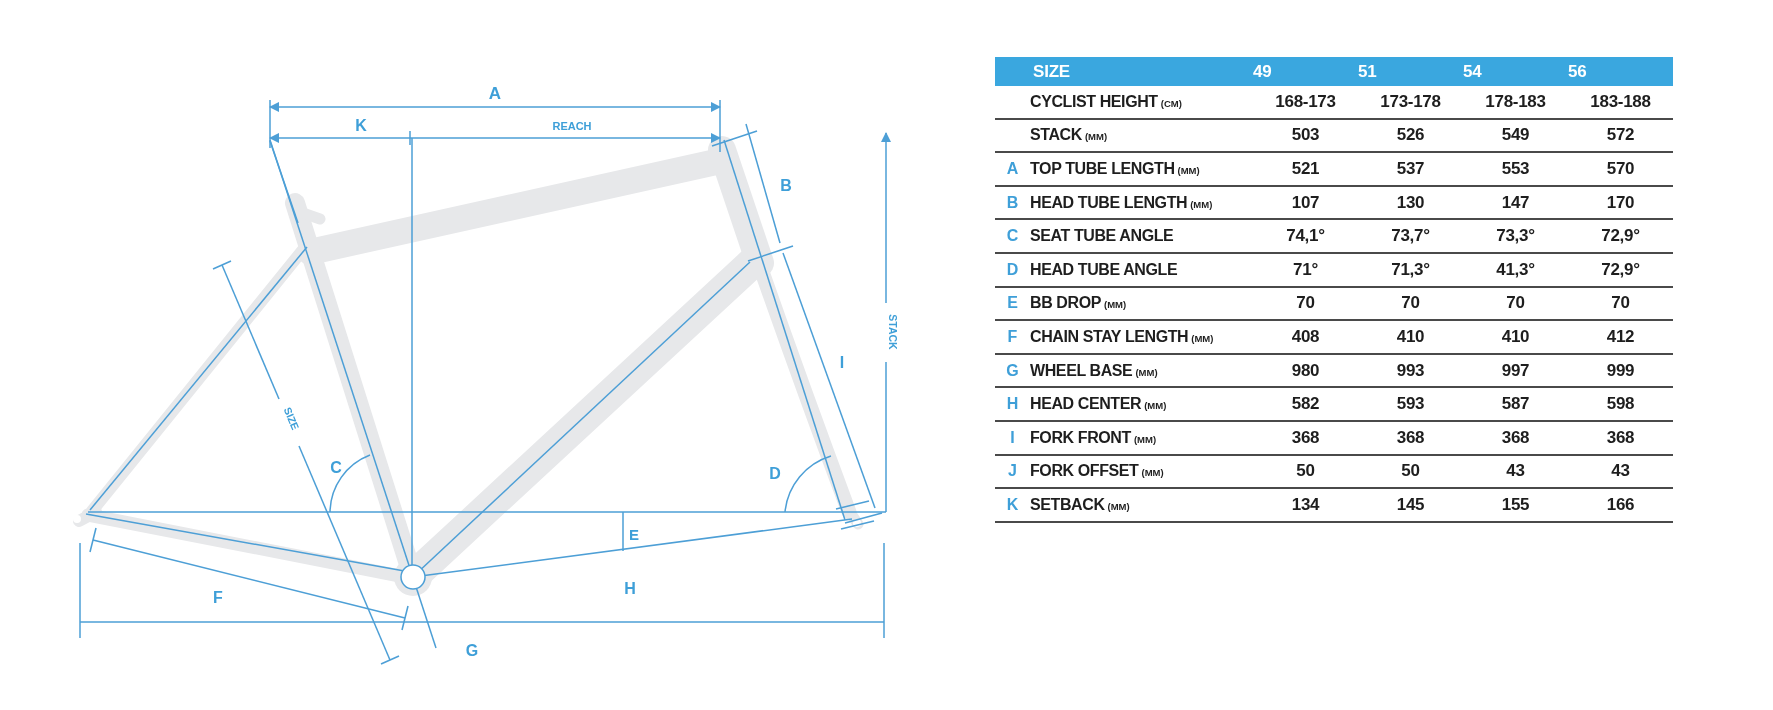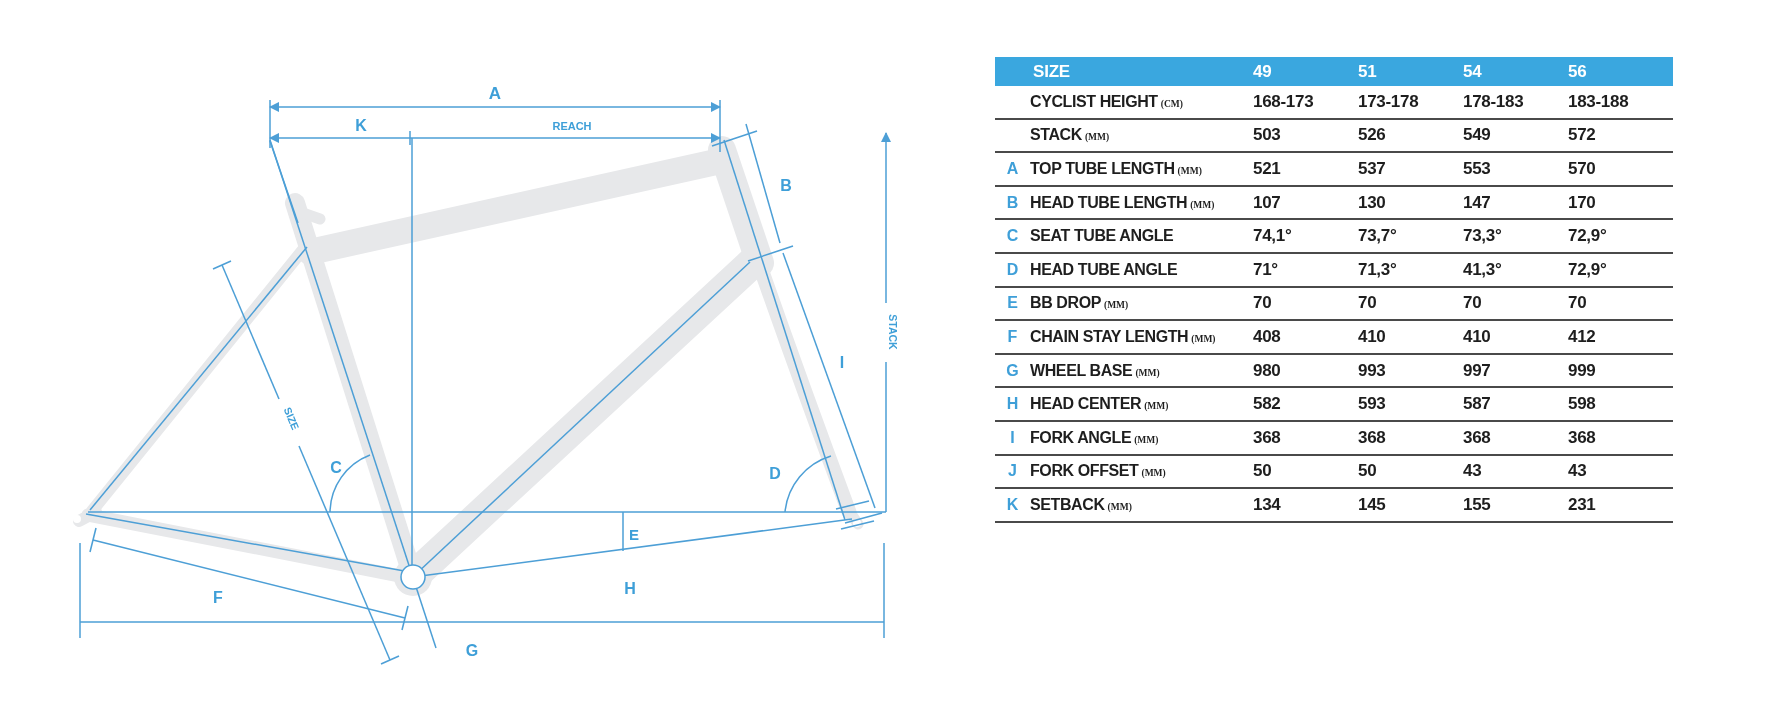--- a/index.html
+++ b/index.html
@@ -12,22 +12,22 @@
   .thead{display:grid;grid-template-columns:258px 105px 105px 105px 105px;
          height:29px;line-height:29px;background:var(--header-bg,#3AA7DF);
          color:#fff;font-weight:bold;font-size:17px;letter-spacing:-0.2px;}
   .thead .th-size{padding-left:38px;text-align:left;}
   .thead .th-col{}
   .tr{display:grid;grid-template-columns:35px 223px 105px 105px 105px 105px;
       height:33.6px;box-sizing:border-box;border-bottom:2px solid #4a4a4a;
       align-items:center;}
   .td.letter{color:var(--accent,#3E9FD8);font-weight:bold;font-size:16px;text-align:center;}
   .td.label{font-weight:bold;font-size:16px;color:#1e1e1e;letter-spacing:-0.4px;white-space:nowrap;}
-  .td.label .unit{font-size:9.5px;margin-left:3px;letter-spacing:0;font-family:Liberation Serif, serif;}
-  .td.val{font-weight:bold;font-size:17px;color:#1e1e1e;letter-spacing:-0.3px;}
+  .td.label .unit{font-size:9.5px;margin-left:3px;letter-spacing:0;}
+  .td.val{font-weight:bold;font-size:17px;color:#1e1e1e;text-align:center;letter-spacing:-0.3px;}
 
   
   .frame-stroke{stroke:var(--frame-fill,#E7E8EA);fill:none;stroke-linecap:round;}
   .blue{stroke:var(--line-blue,#4D9FD6);fill:none;stroke-width:1.5;}
   .dimtext{fill:var(--accent,#3E9FD8);font-family:"Liberation Sans",sans-serif;
            font-weight:bold;text-anchor:middle;}
 </style>
 </head>
 <body>
 
@@ -238,21 +238,21 @@
         </div>
       <div class="td val">582</div>
           <div class="td val">593</div>
           <div class="td val">587</div>
           <div class="td val">598</div>
         </div>
 
       <div class="tr">
         <div class="td letter">I</div>
         <div class="td label">
-          <span class="lbl">FORK ANGLE</span><span class="unit">(MM)</span>
+          <span class="lbl">FORK FRONT</span><span class="unit">(MM)</span>
         </div>
       <div class="td val">368</div>
           <div class="td val">368</div>
           <div class="td val">368</div>
           <div class="td val">368</div>
         </div>
 
       <div class="tr">
         <div class="td letter">J</div>
         <div class="td label">
@@ -265,19 +265,19 @@
         </div>
 
       <div class="tr">
         <div class="td letter">K</div>
         <div class="td label">
           <span class="lbl">SETBACK</span><span class="unit">(MM)</span>
         </div>
       <div class="td val">134</div>
           <div class="td val">145</div>
           <div class="td val">155</div>
-          <div class="td val">231</div>
+          <div class="td val">166</div>
         </div>
     </div>
 
   </div>
 
 </div>
 
 </body></html>

